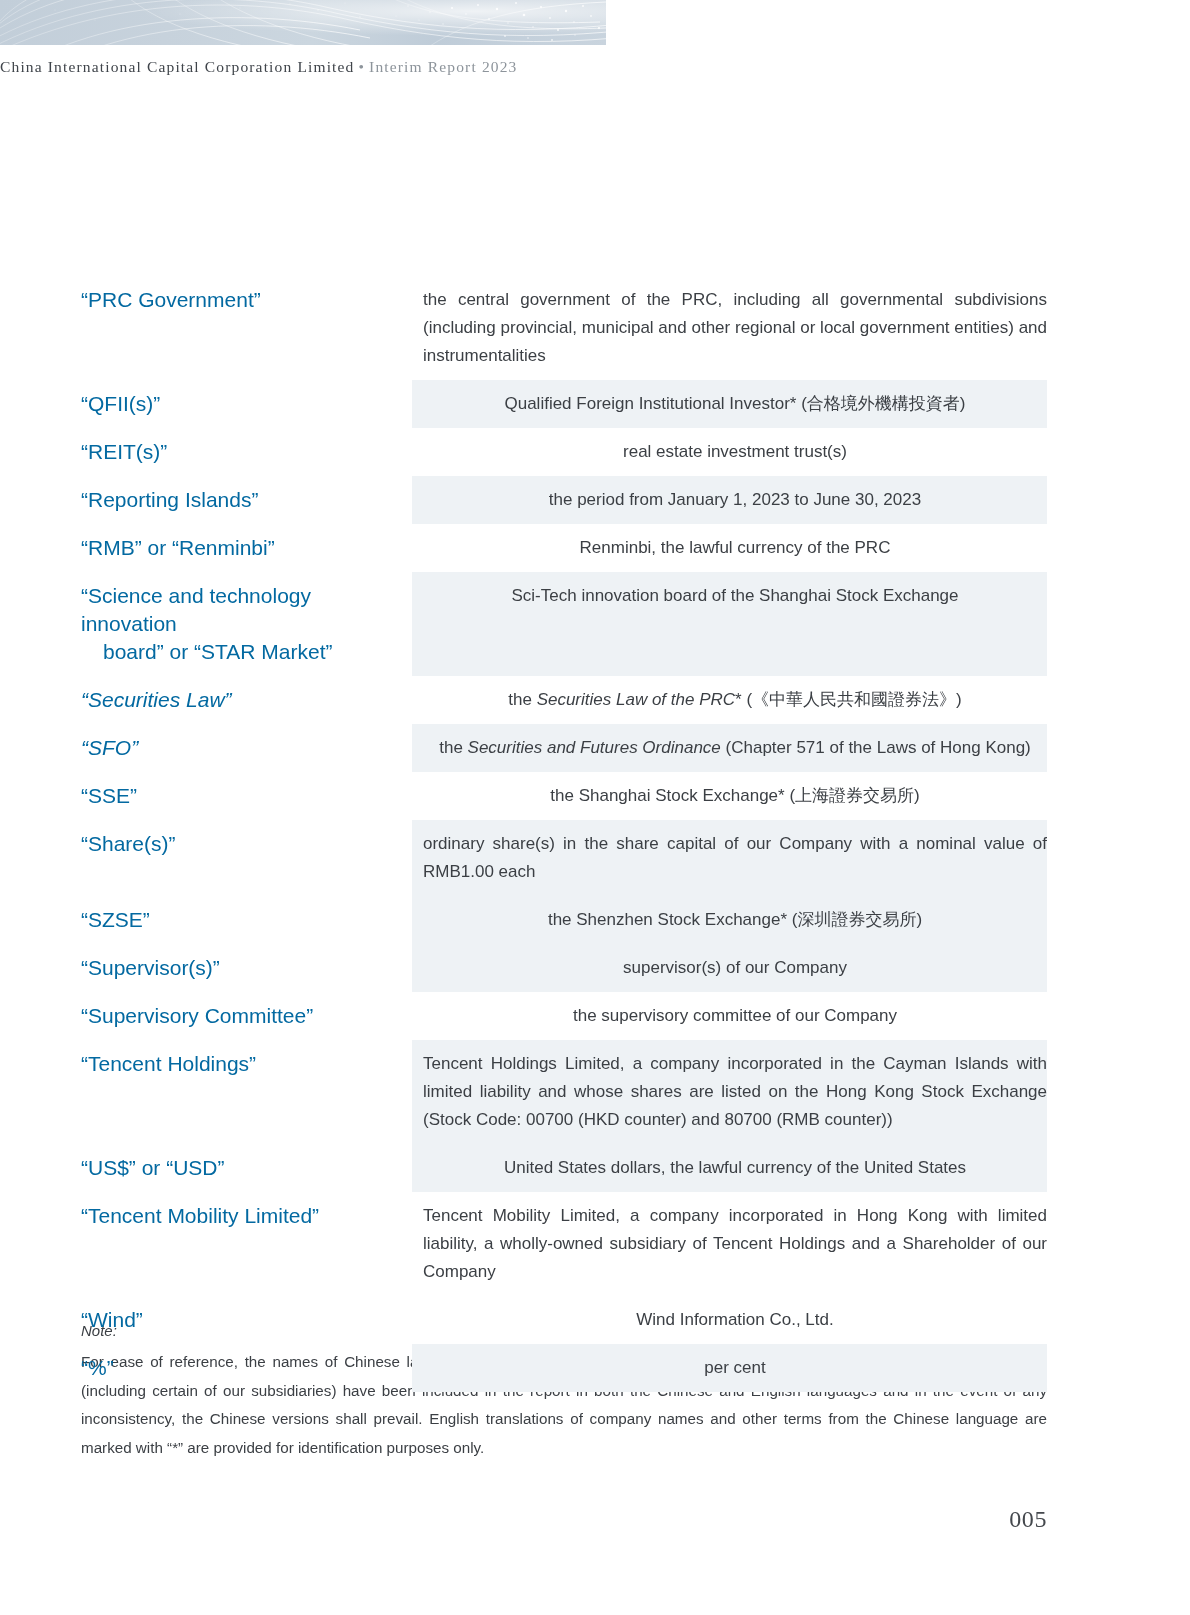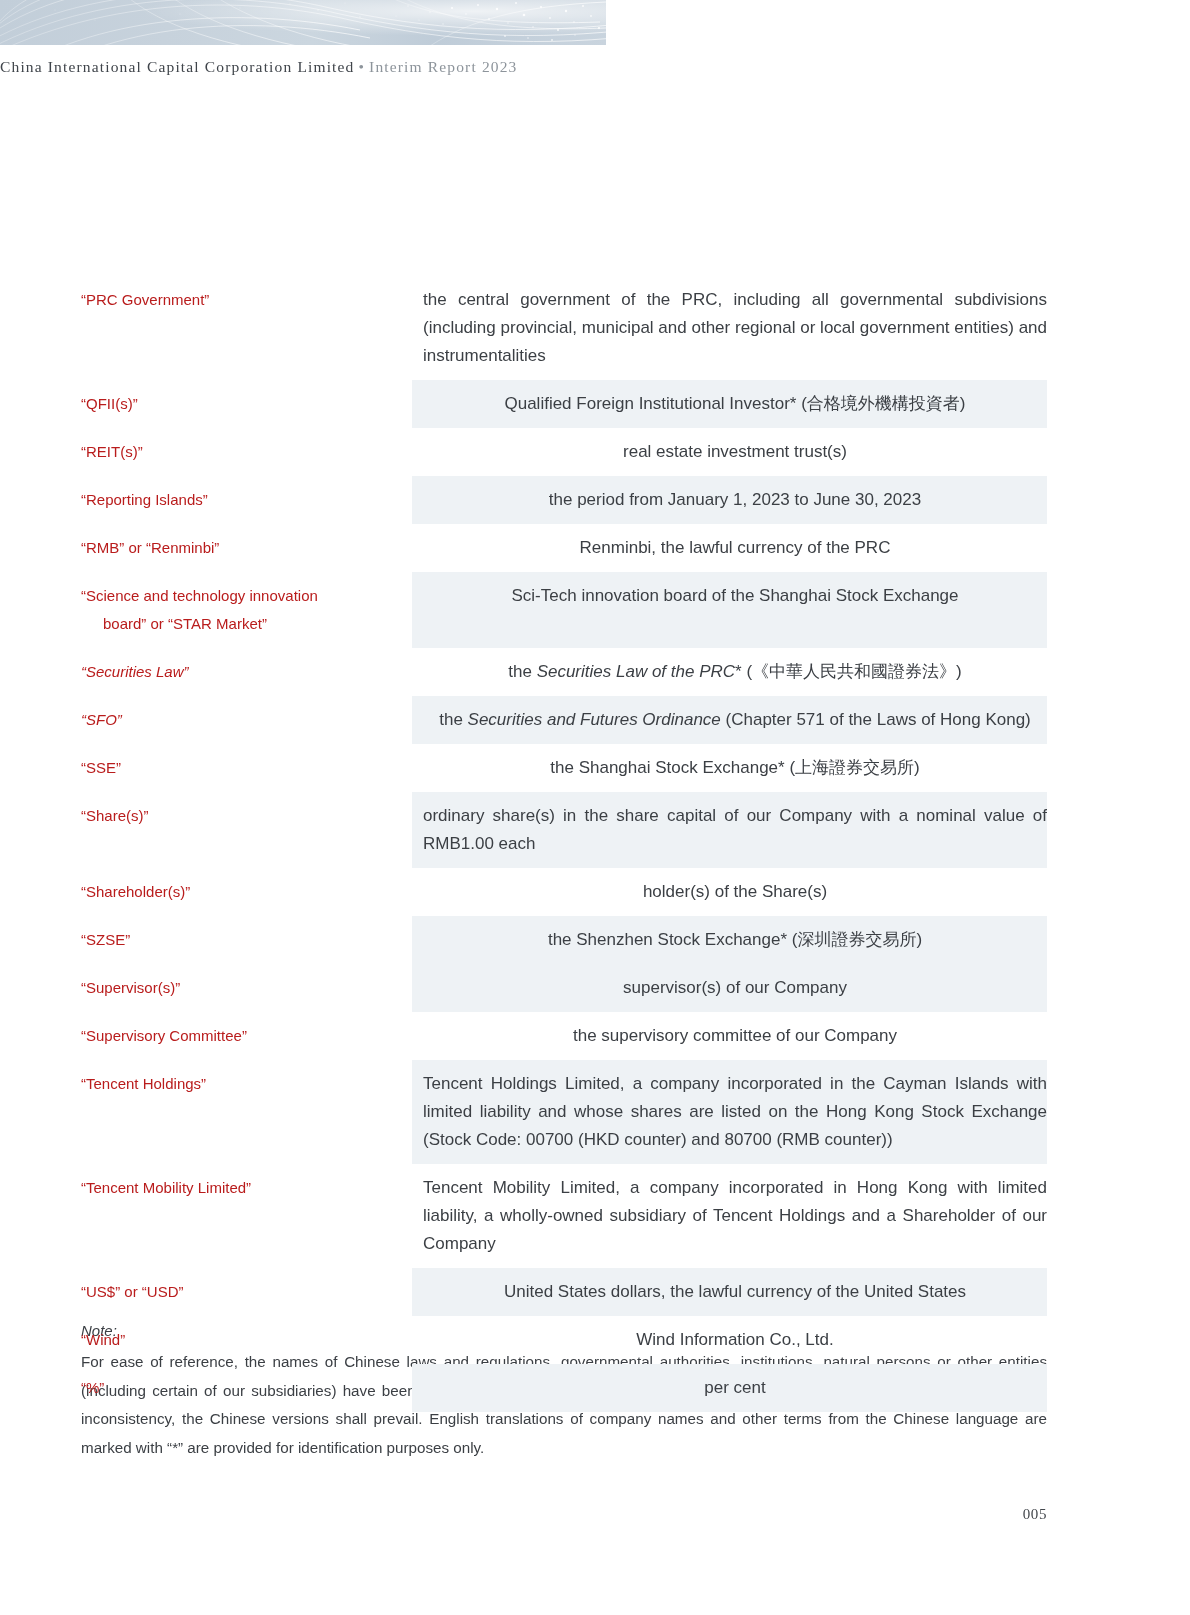--- a/index.html
+++ b/index.html
@@ -51,23 +51,23 @@
   .row {
     display: flex;
     align-items: flex-start;
     position: relative;
   }
   .row .term {
     width: 331px;
     flex: 0 0 331px;
     padding-top: 10px;
     padding-bottom: 10px;
-    font-size: 15px;
+    font-size: 21px;
     line-height: 28px;
-    color: #b91c1c;
+    color: #0369a1;
     position: relative;
     z-index: 2;
   }
   .row .term .hang {
     display: block;
     padding-left: 22px;
   }
   .row .def {
     flex: 1 1 auto;
     padding: 10px 0 10px 11px;
@@ -114,21 +114,21 @@
   }
 
   
   .folio {
     position: absolute;
     left: 0;
     top: 1506px;
     width: 1047px;
     text-align: right;
     font-family: "Liberation Serif", serif;
-    font-size: 15px;
+    font-size: 24px;
     letter-spacing: 0.6px;
     color: #44484d;
   }
 </style>
 </head>
 <body>
 
 <div class="banner">
   <svg width="606" height="45" viewBox="0 0 606 45">
     <defs>
@@ -236,48 +236,44 @@
       <div class="def one-line"><span>the </span><span class="it">Securities and Futures Ordinance</span><span> (Chapter 571 of the Laws of Hong Kong)</span></div>
     </div>
     <div class="row">
       <div class="term"><span>“SSE”</span></div>
       <div class="def one-line"><span>the Shanghai Stock Exchange* (上海證券交易所)</span></div>
     </div>
     <div class="row shaded">
       <div class="term"><span>“Share(s)”</span></div>
       <div class="def"><span>ordinary share(s) in the share capital of our Company with a nominal value of RMB1.00 each</span></div>
     </div>
-    <div class="row">
-      <div class="term"><span>“Shareholder(s)”</span></div>
-      <div class="def one-line"><span>holder(s) of the Share(s)</span></div>
-    </div>
     <div class="row shaded">
       <div class="term"><span>“SZSE”</span></div>
       <div class="def one-line"><span>the Shenzhen Stock Exchange* (深圳證券交易所)</span></div>
     </div>
     <div class="row shaded">
       <div class="term"><span>“Supervisor(s)”</span></div>
       <div class="def one-line"><span>supervisor(s) of our Company</span></div>
     </div>
     <div class="row">
       <div class="term"><span>“Supervisory Committee”</span></div>
       <div class="def one-line"><span>the supervisory committee of our Company</span></div>
     </div>
     <div class="row shaded">
       <div class="term"><span>“Tencent Holdings”</span></div>
       <div class="def"><span>Tencent Holdings Limited, a company incorporated in the Cayman Islands with limited liability and whose shares are listed on the Hong Kong Stock Exchange (Stock Code: 00700 (HKD counter) and 80700 (RMB counter))</span></div>
     </div>
+    <div class="row shaded">
+      <div class="term"><span>“US$” or “USD”</span></div>
+      <div class="def one-line"><span>United States dollars, the lawful currency of the United States</span></div>
+    </div>
     <div class="row">
       <div class="term"><span>“Tencent Mobility Limited”</span></div>
       <div class="def"><span>Tencent Mobility Limited, a company incorporated in Hong Kong with limited liability, a wholly-owned subsidiary of Tencent Holdings and a Shareholder of our Company</span></div>
     </div>
-    <div class="row shaded">
-      <div class="term"><span>“US$” or “USD”</span></div>
-      <div class="def one-line"><span>United States dollars, the lawful currency of the United States</span></div>
-    </div>
     <div class="row">
       <div class="term"><span>“Wind”</span></div>
       <div class="def one-line"><span>Wind Information Co., Ltd.</span></div>
     </div>
     <div class="row shaded">
       <div class="term"><span>“%”</span></div>
       <div class="def one-line"><span>per cent</span></div>
     </div>
   </div>
 

